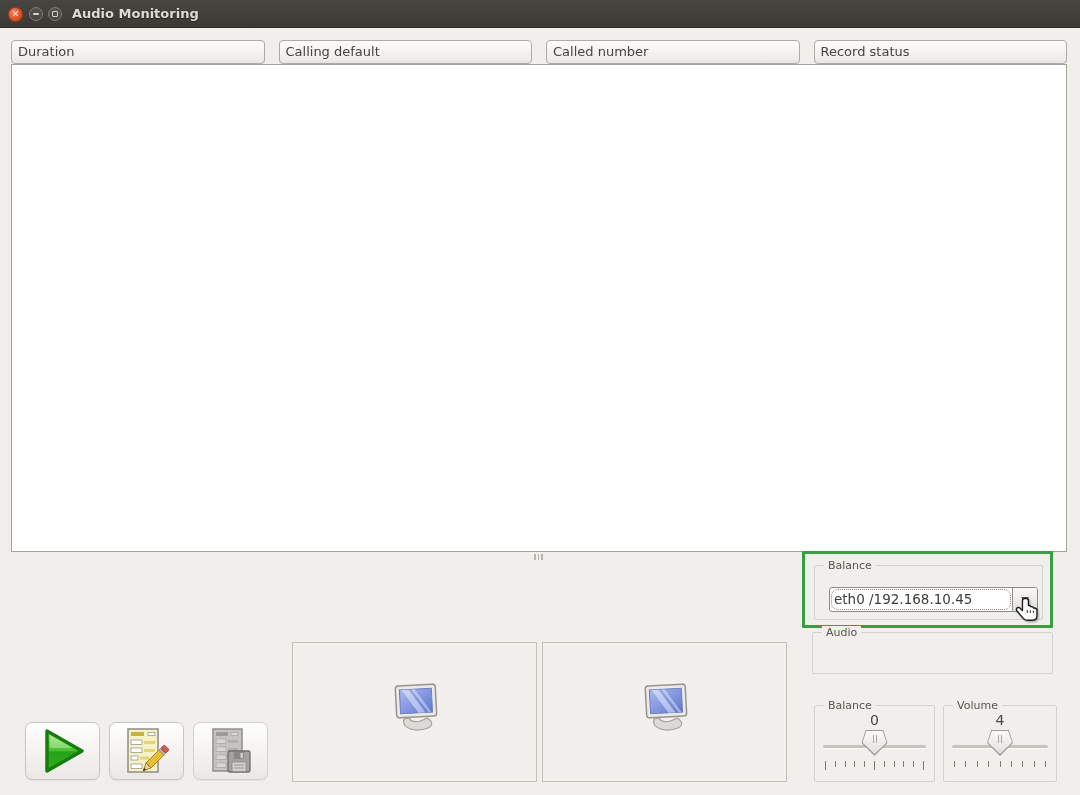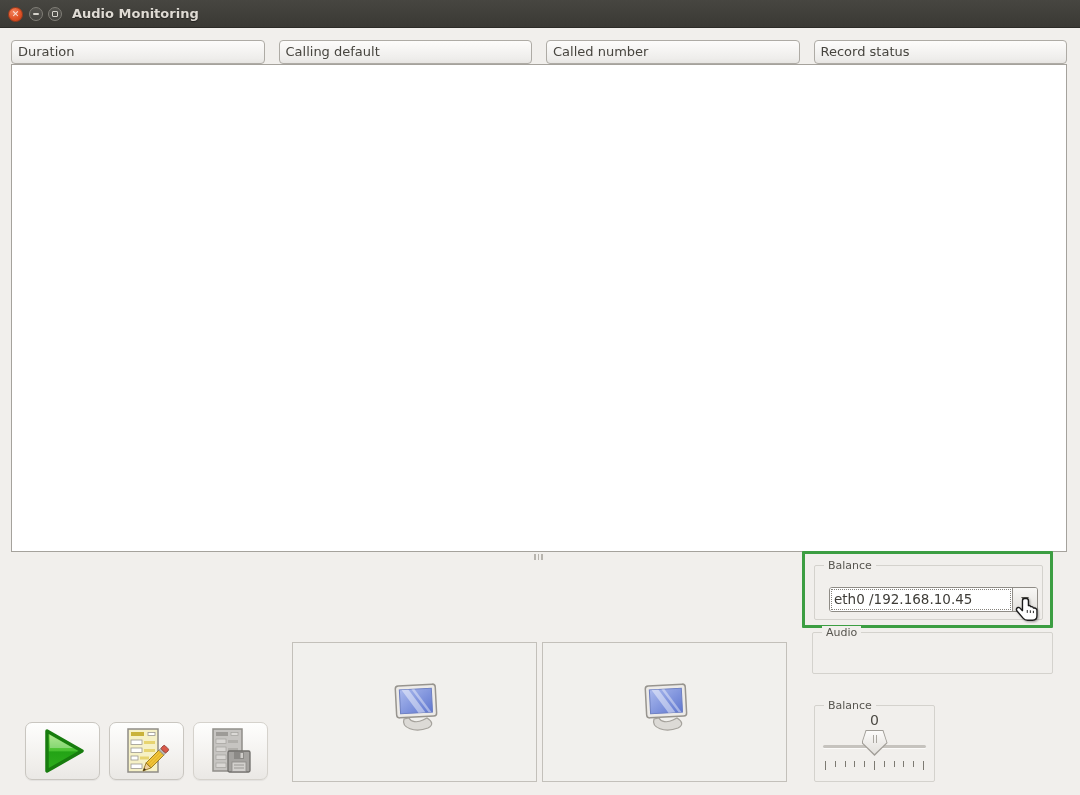--- a/index.html
+++ b/index.html
@@ -87,21 +87,21 @@
     position: absolute; height: 25px; width: 209px;
     border: 1px solid #8f8c86; border-radius: 3px;
     display: flex; background: #ffffff; overflow: hidden; cursor: default;
   }
   .combo-net   { left: 14px; top: 21px; }
   .combo-audio { left: 16px; top: 21px; height: 26px; }
   .combo-value {
     flex: 1; font-size: 13.5px; color: #3e3c37; line-height: 23px;
     padding: 0 4px; white-space: nowrap; overflow: hidden; background: #fff;
   }
-  .combo.focused .combo-value { outline: 1px dotted #84817b; outline-offset: -2px; }
+  .combo.focused .combo-value { outline: 1px dotted #84817b; outline-offset: -2px; border-radius: 8px; }
   .combo-arrow {
     width: 25px; border-left: 1px solid #8f8c86;
     background: linear-gradient(#f8f7f5, #e3e1dd);
     display: flex; align-items: center; justify-content: center;
   }
   .tri {
     width: 0; height: 0;
     border-left: 4.5px solid transparent; border-right: 4.5px solid transparent;
     border-top: 5.5px solid #56544e;
   }
@@ -232,20 +232,41 @@
         <i></i>
         <i class="tall"></i>
         <i></i>
         <i></i>
         <i></i>
         <i></i>
         <i class="tall"></i>
     </div>
   </div>
 
+  <div class="groupbox gb-volume">
+    <span class="legend">Volume</span>
+    <div class="slider-value">4</div>
+    <div class="slider-track"></div>
+    <div class="slider-handle">
+      <span class="inner"></span>
+        <span class="slit s1"></span>
+        <span class="slit s2"></span>
+    </div>
+    <div class="ticks">
+      <i></i>
+        <i></i>
+        <i></i>
+        <i></i>
+        <i></i>
+        <i></i>
+        <i></i>
+        <i></i>
+        <i></i>
+    </div>
+  </div>
 
   <div class="video-panel left">
     <svg width="64" height="60" viewBox="0 0 64 60">
       <defs>
         <linearGradient id="scr" x1="0" y1="0" x2="1" y2="1">
           <stop offset="0" stop-color="#aab9ed"></stop>
             <stop offset="1" stop-color="#5f77d0"></stop>
         </linearGradient>
         <clipPath id="clipScr">
             <rect x="17" y="7" width="32" height="24"></rect>

